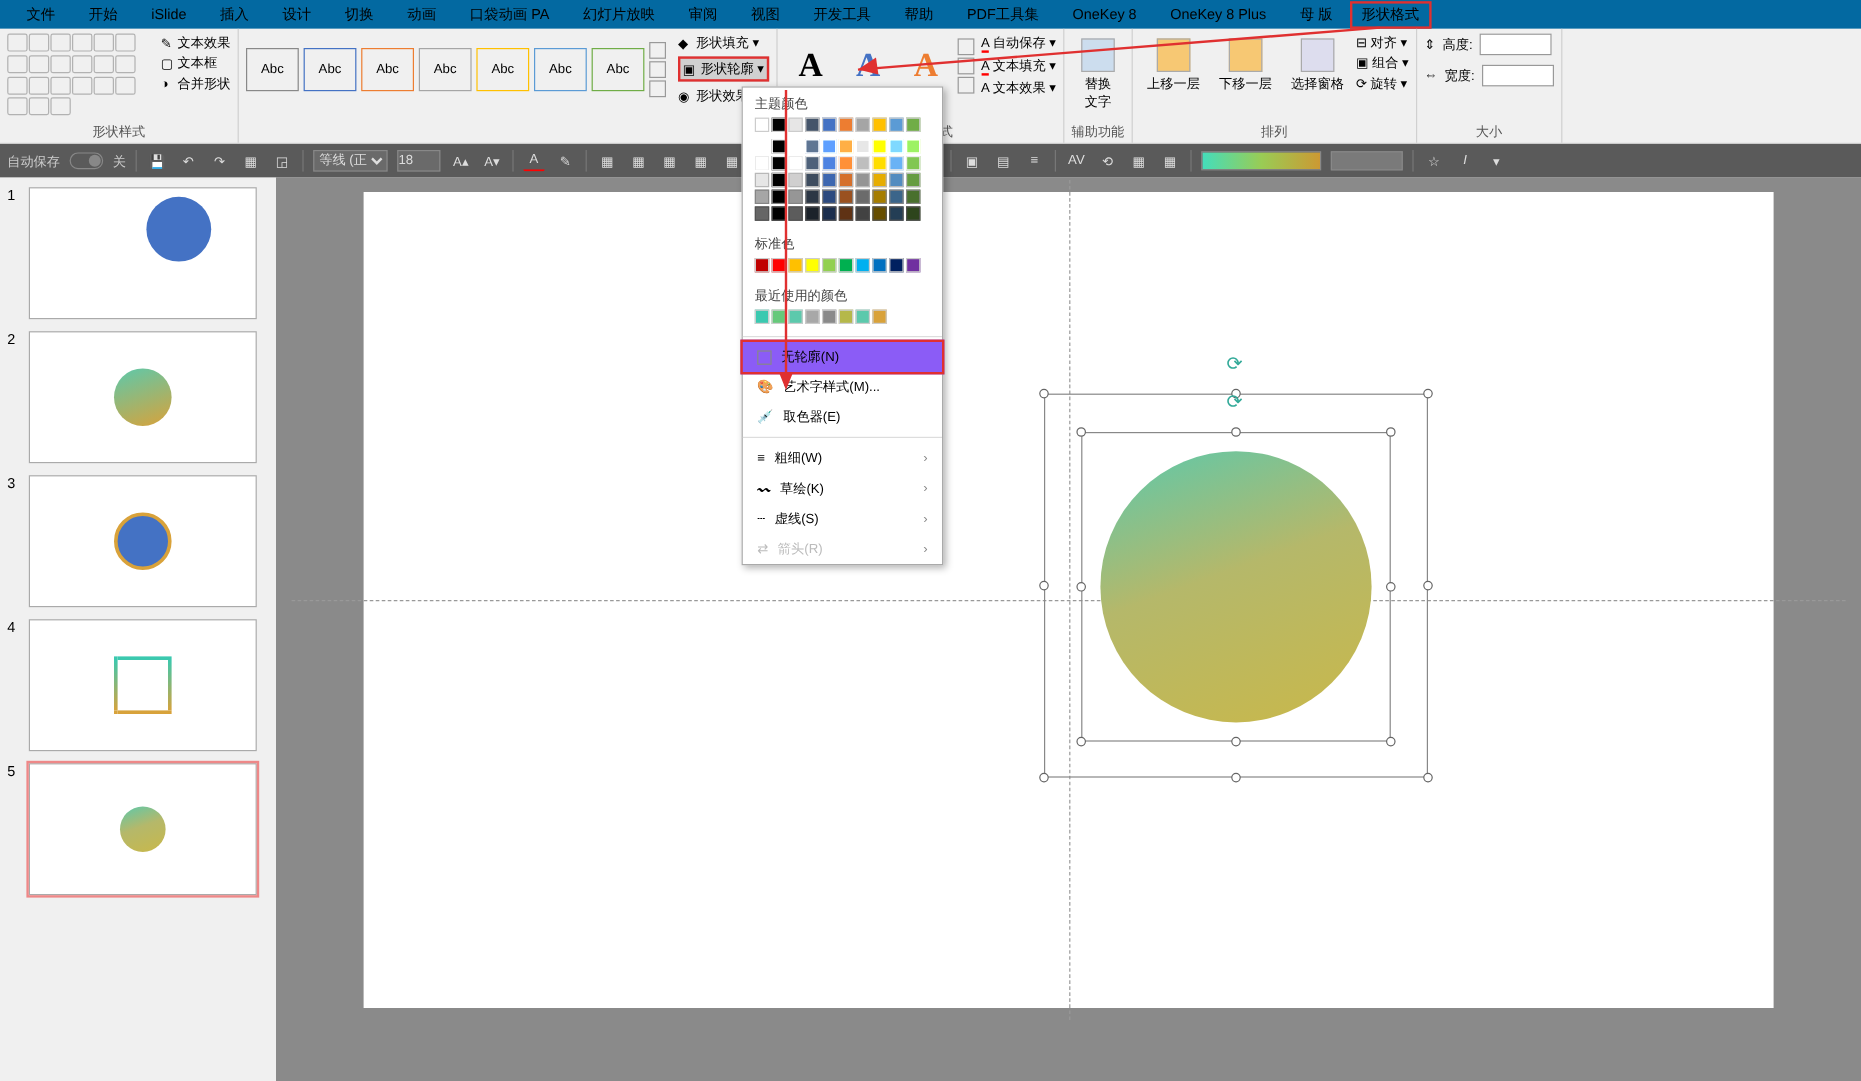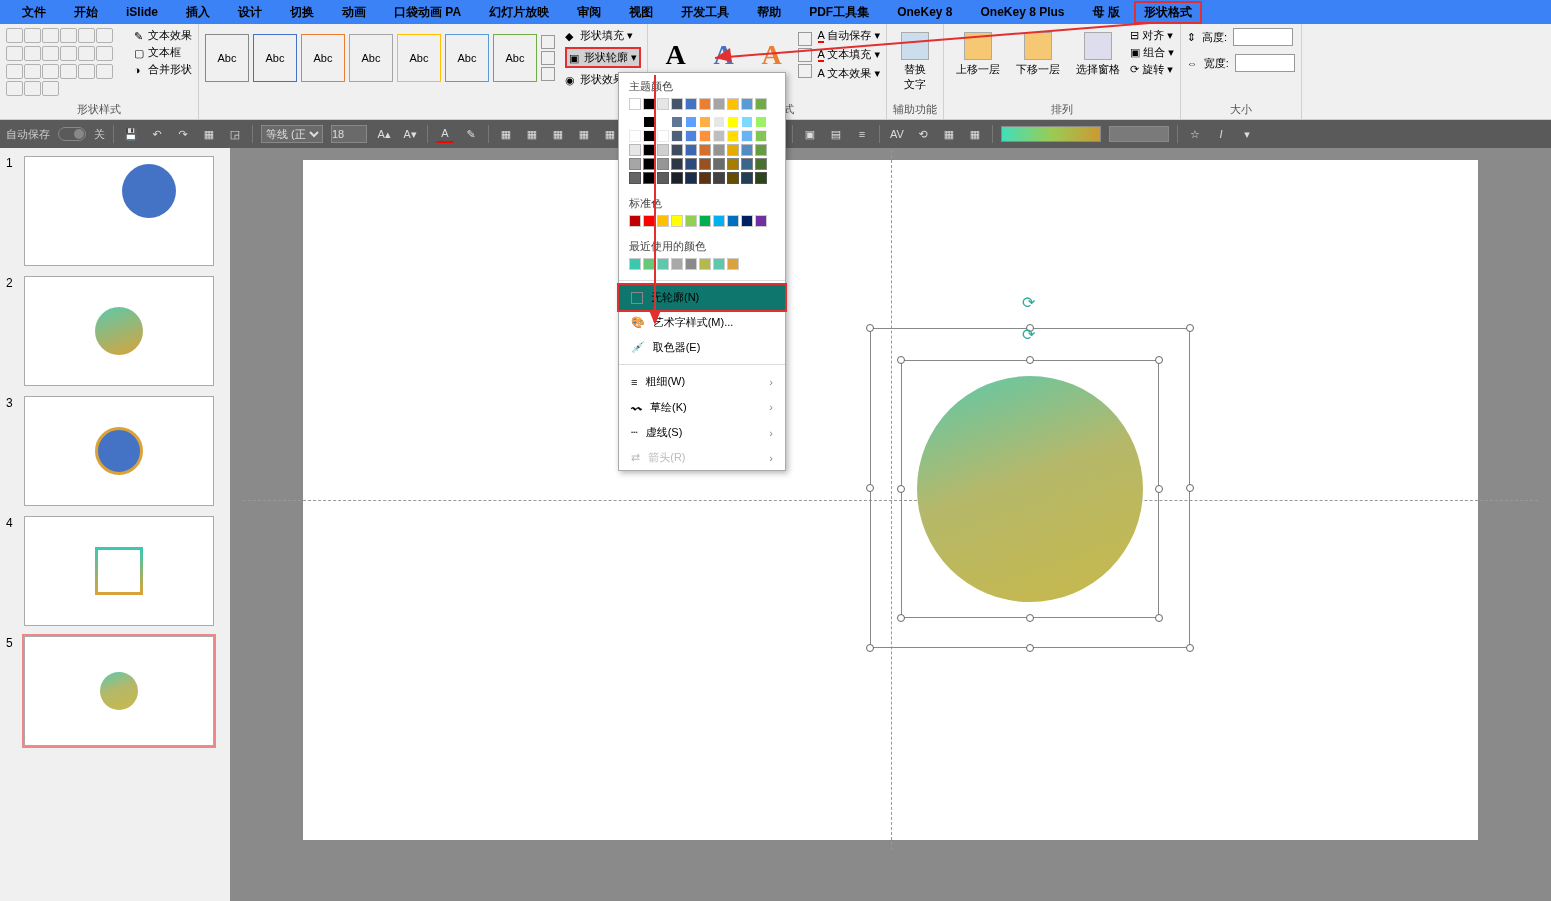--- a/index.html
+++ b/index.html
@@ -1,37 +1,37 @@
 <!DOCTYPE html>
 <html><head>
 <meta charset="utf-8">
 <style>
 * { margin: 0; padding: 0; box-sizing: border-box; font-family: "Microsoft YaHei", sans-serif; }
 body { background: #fff; overflow: hidden; width: 1551px; height: 901px; }
 
 
-.menubar { background: #3b82f6; height: 24px; display: flex; align-items: center; font-size: 12px; padding-left: 8px; font-weight: bold; }
+.menubar { background: #0369a1; height: 24px; display: flex; align-items: center; font-size: 12px; padding-left: 8px; }
 .menubar span { padding: 0 14px; cursor: pointer; }
 .menubar .active { border: 2px solid #e03030; padding: 1px 8px; }
 
 
 .ribbon { background: #f0f0f0; height: 96px; display: flex; border-bottom: 1px solid #ccc; }
 .rgroup { border-right: 1px solid #d0d0d0; padding: 4px 6px 0 6px; display: flex; flex-direction: column; justify-content: space-between; }
 .rgroup-label { text-align: center; font-size: 11px; color: #555; padding-bottom: 2px; }
 .rgroup-body { display: flex; gap: 4px; }
 
 
 .shapes-box { width: 124px; height: 70px; display: flex; flex-wrap: wrap; gap: 1px; }
 .shapes-box .sh { width: 17px; height: 15px; border: 1px solid #888; border-radius: 2px; opacity: .6; }
 .shapes-side { display: flex; flex-direction: column; font-size: 11px; gap: 2px; }
 .shapes-side div { display:flex; align-items:center; gap:2px; }
 
 
 .style-gal { display: flex; gap: 4px; align-items: center; }
-.style-box { width: 44px; height: 48px; border: 1px solid; display:flex; align-items:center; justify-content:center; font-size:11px; }
+.style-box { width: 44px; height: 36px; border: 1px solid; display:flex; align-items:center; justify-content:center; font-size:11px; }
 .style-side { width: 16px; display:flex; flex-direction:column; gap:2px; }
 .style-side div { width:14px; height:14px; border:1px solid #999; }
 
 .fill-opts { display:flex; flex-direction:column; font-size:11px; gap:4px; padding-left:4px; }
 .fill-opts div { display:flex; align-items:center; gap:3px; }
 .outline-btn { border:2px solid #e03030; padding:1px 2px; background:#d0d0d0; }
 
 
 .wa-box { width: 44px; height: 44px; display:flex; align-items:center; justify-content:center; font-size:28px; font-weight:bold; font-family: Georgia, serif; }
 .wa-side { display:flex; flex-direction:column; font-size:11px; gap:4px; }
@@ -81,21 +81,21 @@
 .selbox .h.ml{top:calc(50% - 4px);left:-5px} .selbox .h.mr{top:calc(50% - 4px);right:-5px}
 .rot-icon { position:absolute; top:-36px; left:calc(50% - 8px); width:16px; height:16px; color:#3a9; }
 
 
 .popup { position:absolute; top:72px; left:618px; width:168px; background:#fff; border:1px solid #aaa; box-shadow:2px 2px 6px rgba(0,0,0,.3); z-index:100; font-size:11px; }
 .popup .sec { padding:6px 10px 4px; color:#444; }
 .popup .swatches { display:flex; flex-wrap:wrap; gap:2px; padding:0 10px 6px; }
 .popup .sw { width:12px; height:12px; border:1px solid #ccc; }
 .popup .mitem { padding:5px 12px; display:flex; align-items:center; gap:8px; }
 .popup .mitem .arr { margin-left:auto; color:#888; }
-.popup .mitem.hl { background:#0f766e; border:2px solid #e03030; margin:-2px; }
+.popup .mitem.hl { background:#8b5cf6; border:2px solid #e03030; margin:-2px; }
 .popup .mitem.dis { color:#bbb; }
 
 
 .arrow { position:absolute; z-index:200; pointer-events:none; }
 .arrow line { stroke:#e03030; stroke-width:2; }
 .arrow polygon { fill:#e03030; }
 
 .small-ic { width:12px; height:12px; display:inline-block; }
 </style>
 </head>

